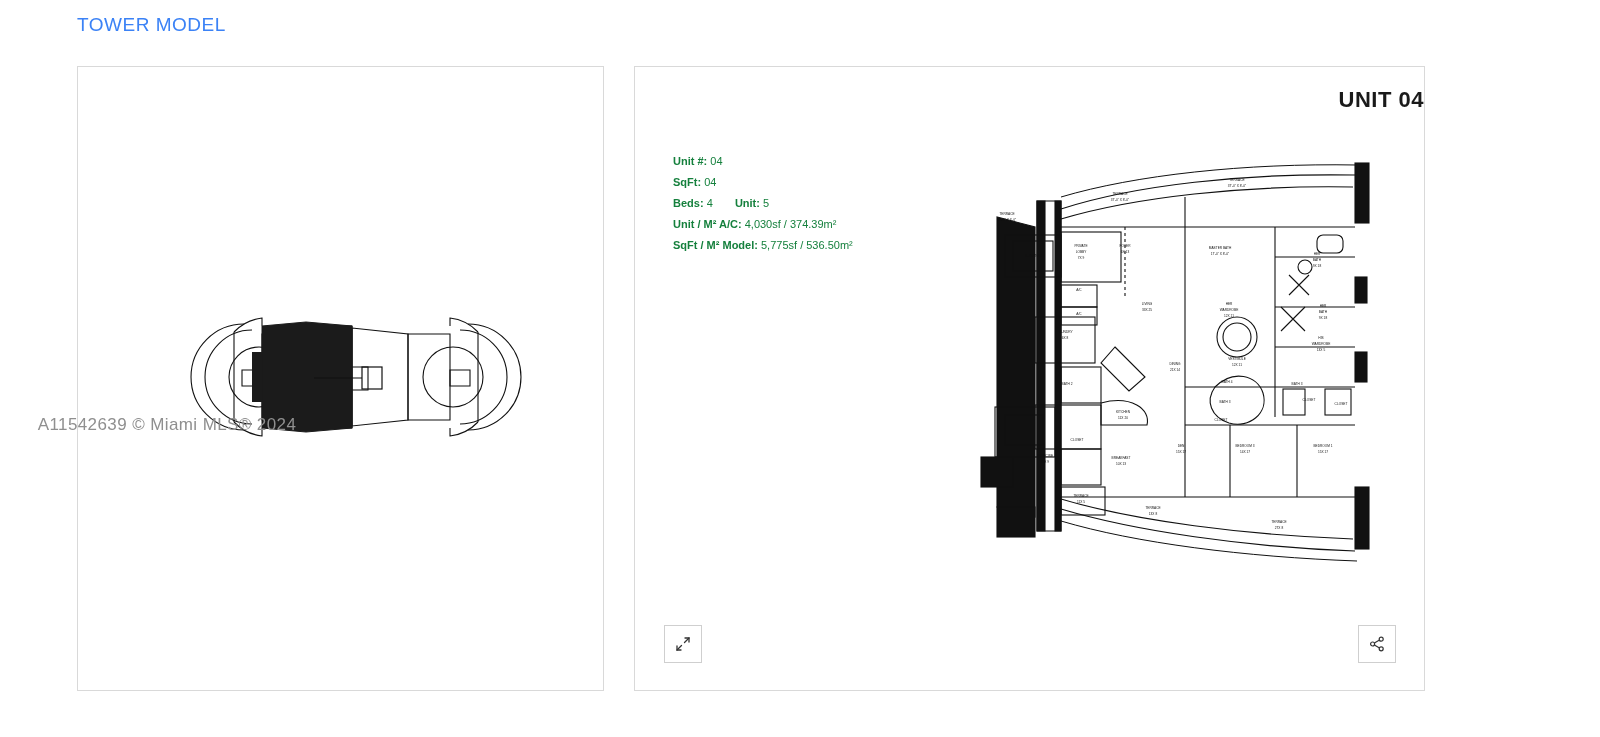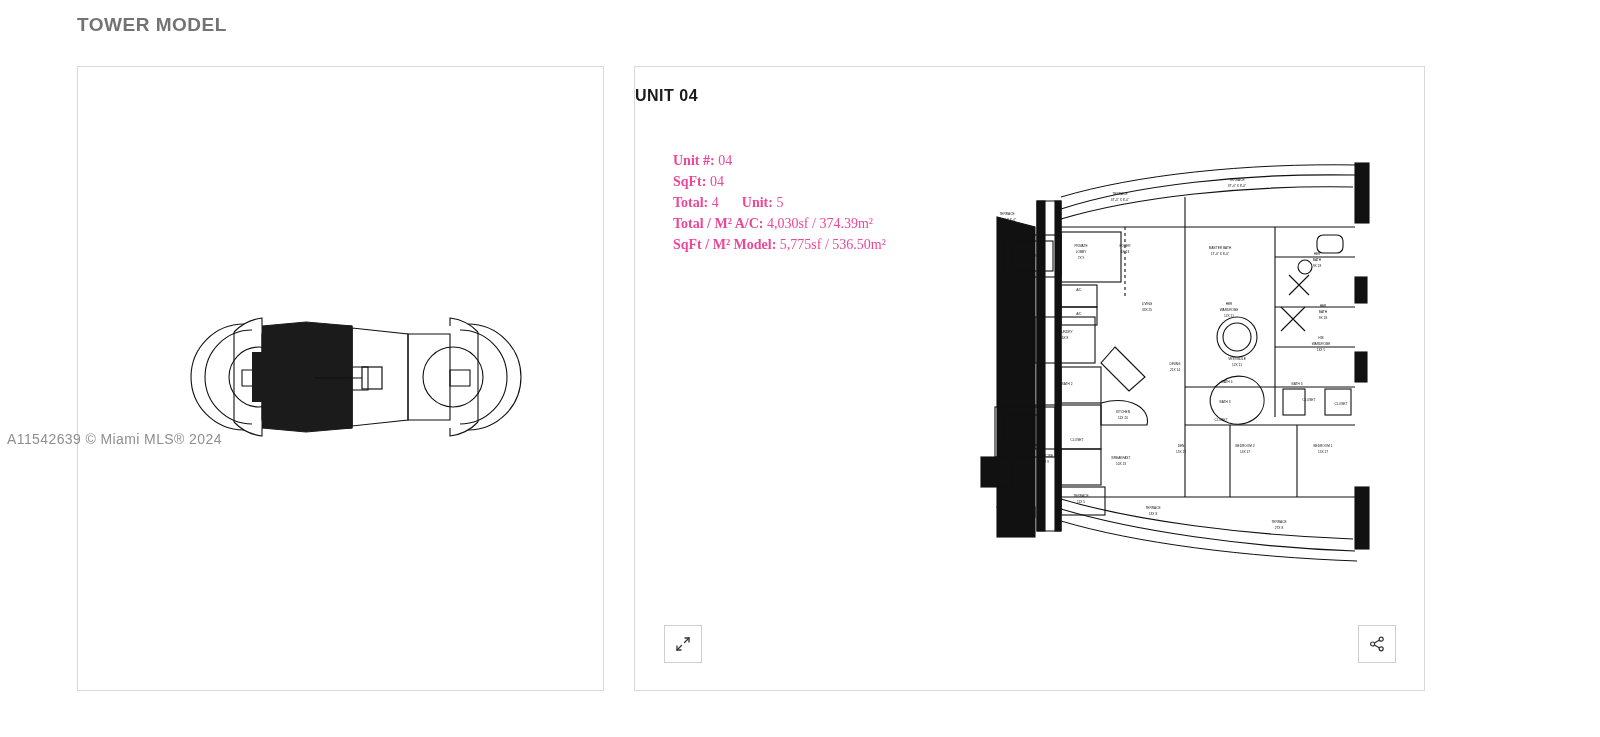--- a/index.html
+++ b/index.html
@@ -10,68 +10,68 @@
     font-family: "Liberation Sans", sans-serif;
     color: #1a1a1a;
     overflow: hidden;
   }
   .page { position: relative; width: 1600px; height: 737px; }
 
   .page-title {
     position: absolute;
     left: 77px; top: 14px;
     font-size: 19px;
-    font-weight: 700;
+    font-weight: 400;
     letter-spacing: 0.5px;
-    color: #737373;
+    color: #3b82f6;
   }
 
   .panel {
     position: absolute;
     border: 1px solid #d9d9d9;
     background: #fff;
   }
   .panel-left  { left: 77px;  top: 66px; width: 527px; height: 625px; }
   .panel-right { left: 634px; top: 66px; width: 791px; height: 625px; }
 
   
   .tower-wrap {
     position: absolute;
     left: 0; top: 0; width: 100%; height: 100%;
   }
   .tower-svg { position: absolute; left: 78px; top: 245px; }
 
   .watermark {
     position: absolute;
-    left: -71px; top: 364px;
+    left: -71px; top: 348px;
     width: 320px;
-    font-size: 14px;
+    font-size: 17px;
     color: #8f8f8f;
     letter-spacing: 0.4px;
     white-space: nowrap;
     pointer-events: none;
+    text-align: center;
   }
 
   
   .unit-title {
     position: absolute;
     left: 0; right: 0; top: 20px;
-    text-align: left;
-    font-size: 16px;
+    text-align: right;
+    font-size: 22px;
     font-weight: 600;
     letter-spacing: 0.5px;
   }
 
   .specs {
     position: absolute;
     left: 38px; top: 84px;
-    font-size: 14px;
+    font-size: 11px;
     line-height: 20px;
-    color: #ec4899;
-    font-family: Liberation Serif, serif;
+    color: #15803d;
   }
   .specs .row { white-space: nowrap; margin-bottom: 1px; }
   .specs b { font-weight: 700; }
   .specs .gap { display: inline-block; width: 16px; }
 
   .fp-wrap {
     position: absolute;
     left: 250px; top: 90px;
     width: 530px; height: 430px;
   }
@@ -147,28 +147,28 @@
     <div class="specs">
       <div class="row">
         <b>Unit #:</b>
         <span>04</span>
       </div>
       <div class="row">
         <b>SqFt:</b>
         <span>04</span>
       </div>
       <div class="row">
-        <b>Total:</b>
+        <b>Beds:</b>
         <span>4</span>
         <span class="gap"></span>
         <b>Unit:</b>
         <span>5</span>
       </div>
       <div class="row">
-        <b>Total / M² A/C:</b>
+        <b>Unit / M² A/C:</b>
         <span>4,030sf / 374.39m²</span>
       </div>
       <div class="row">
         <b>SqFt / M² Model:</b>
         <span>5,775sf / 536.50m²</span>
       </div>
     </div>
 
     <div class="fp-wrap">
       <svg width="530" height="430" viewBox="0 0 530 430">

